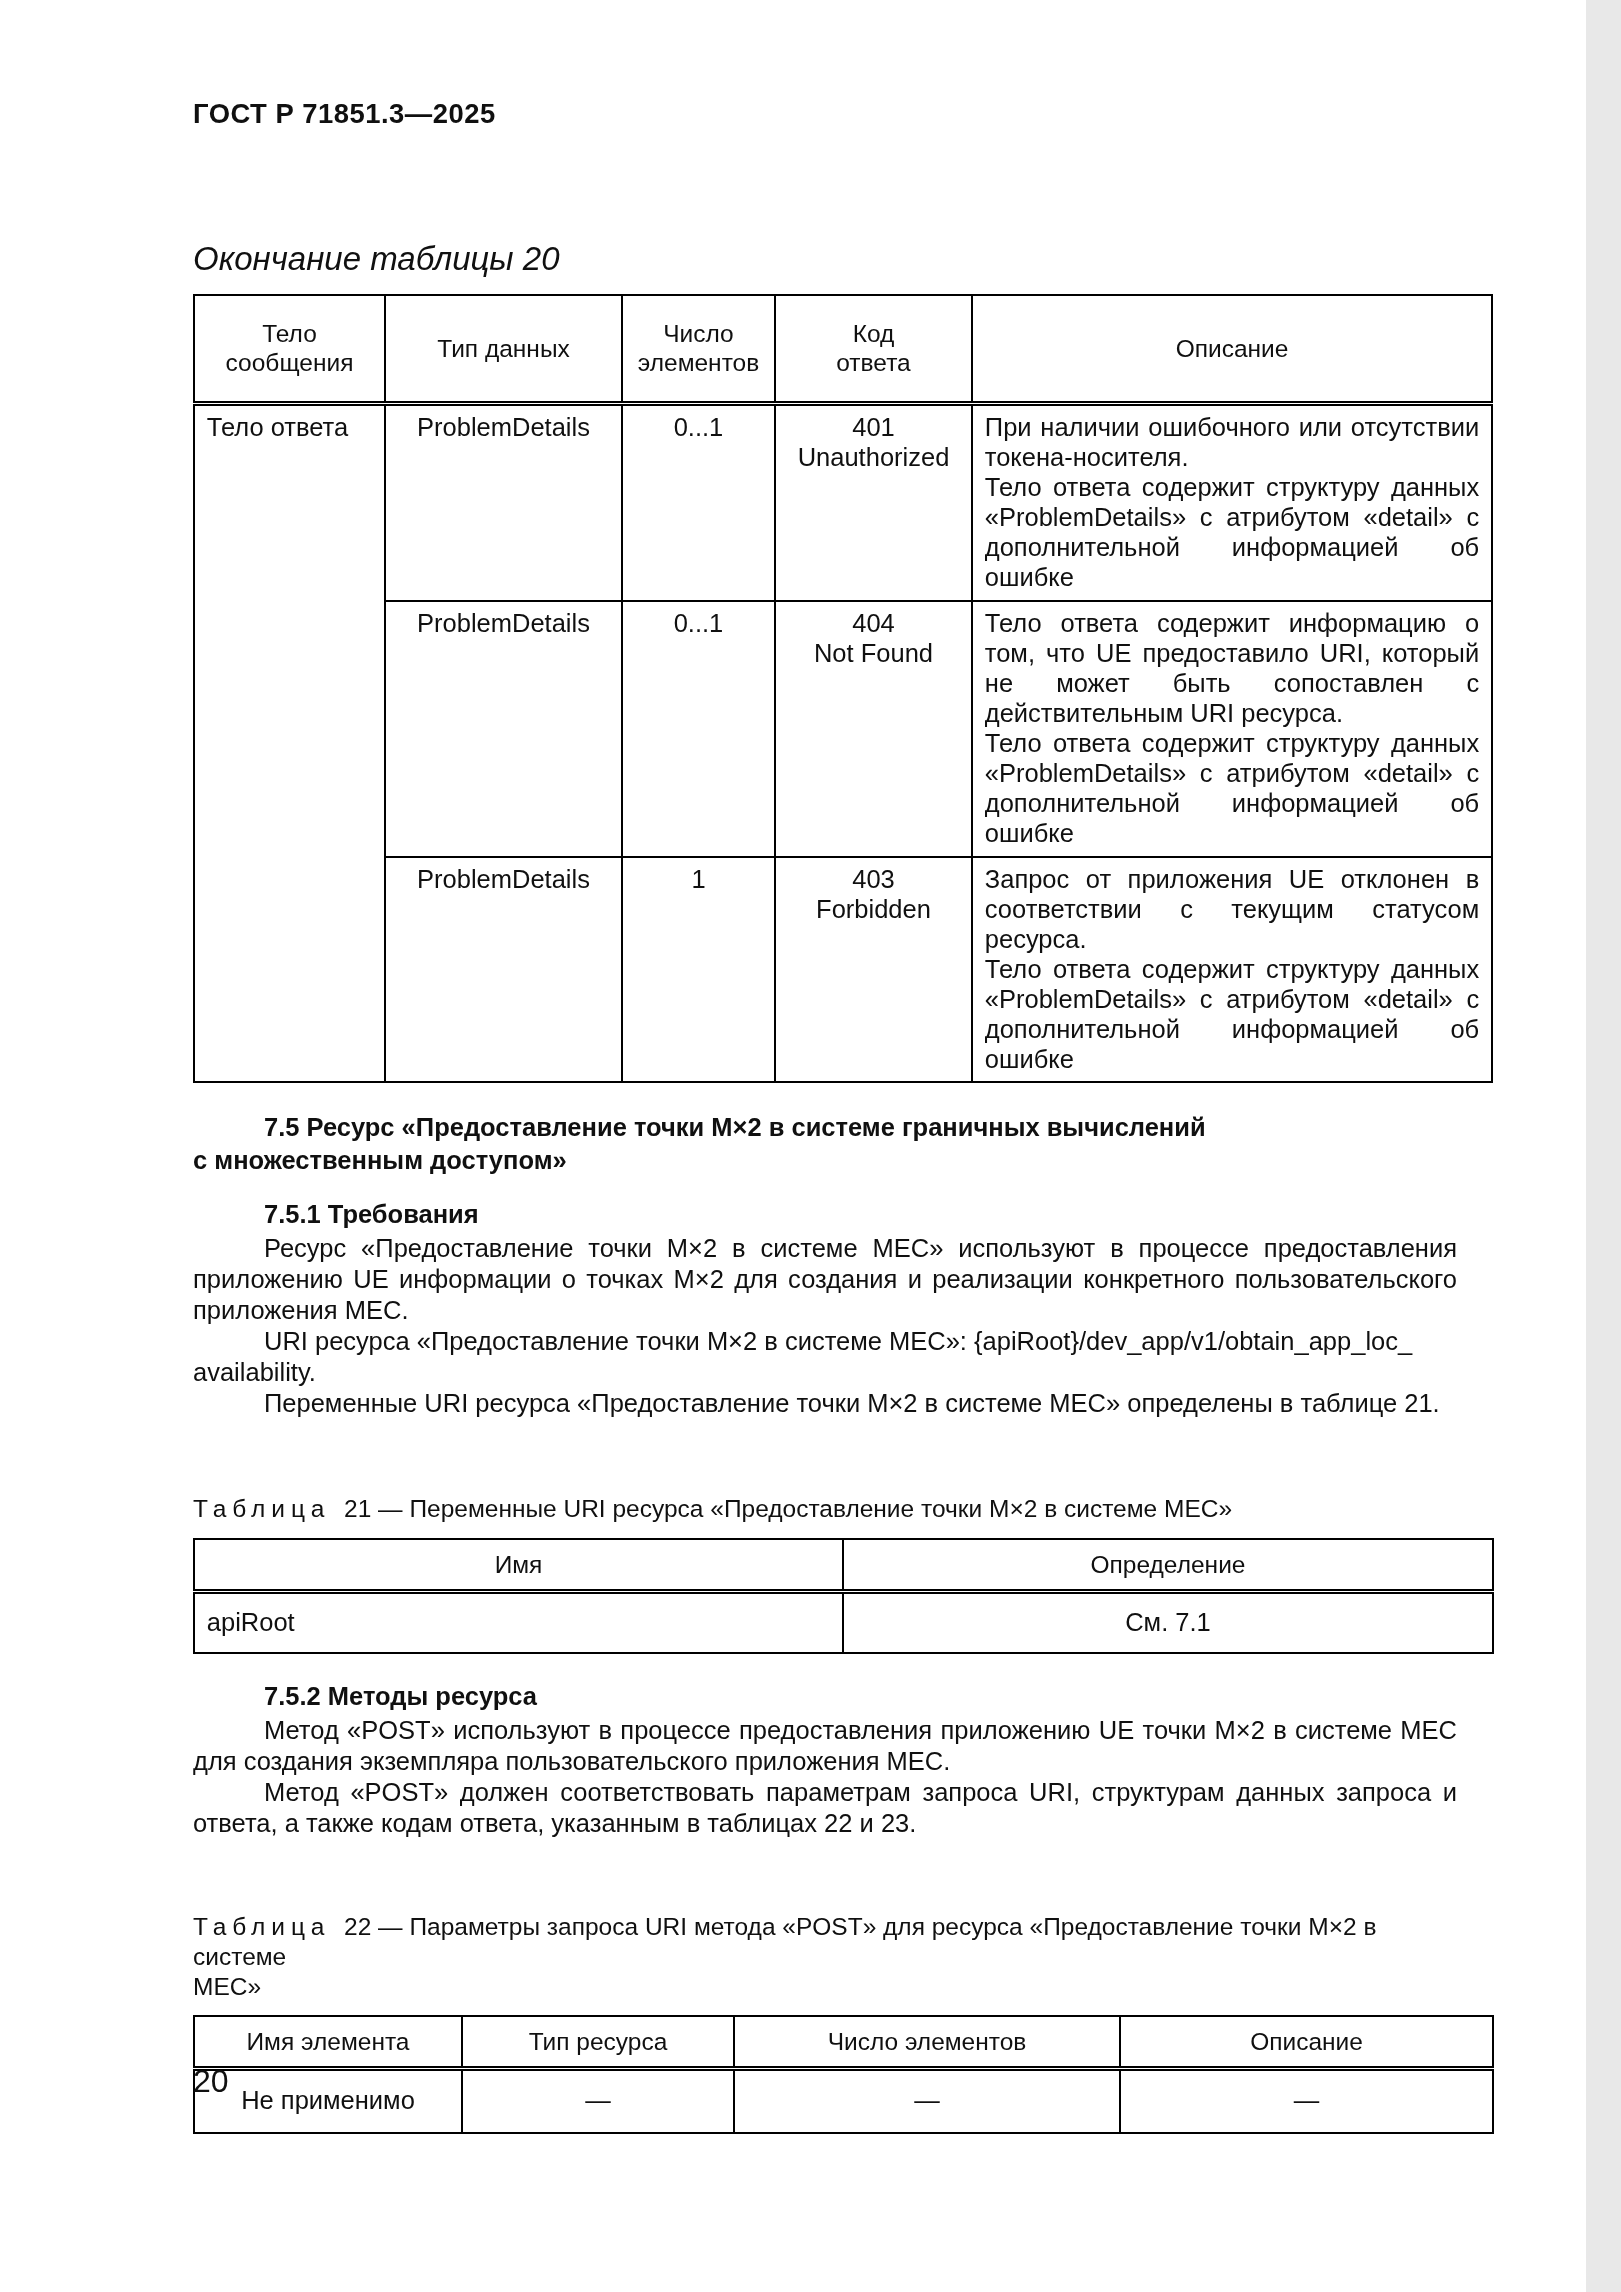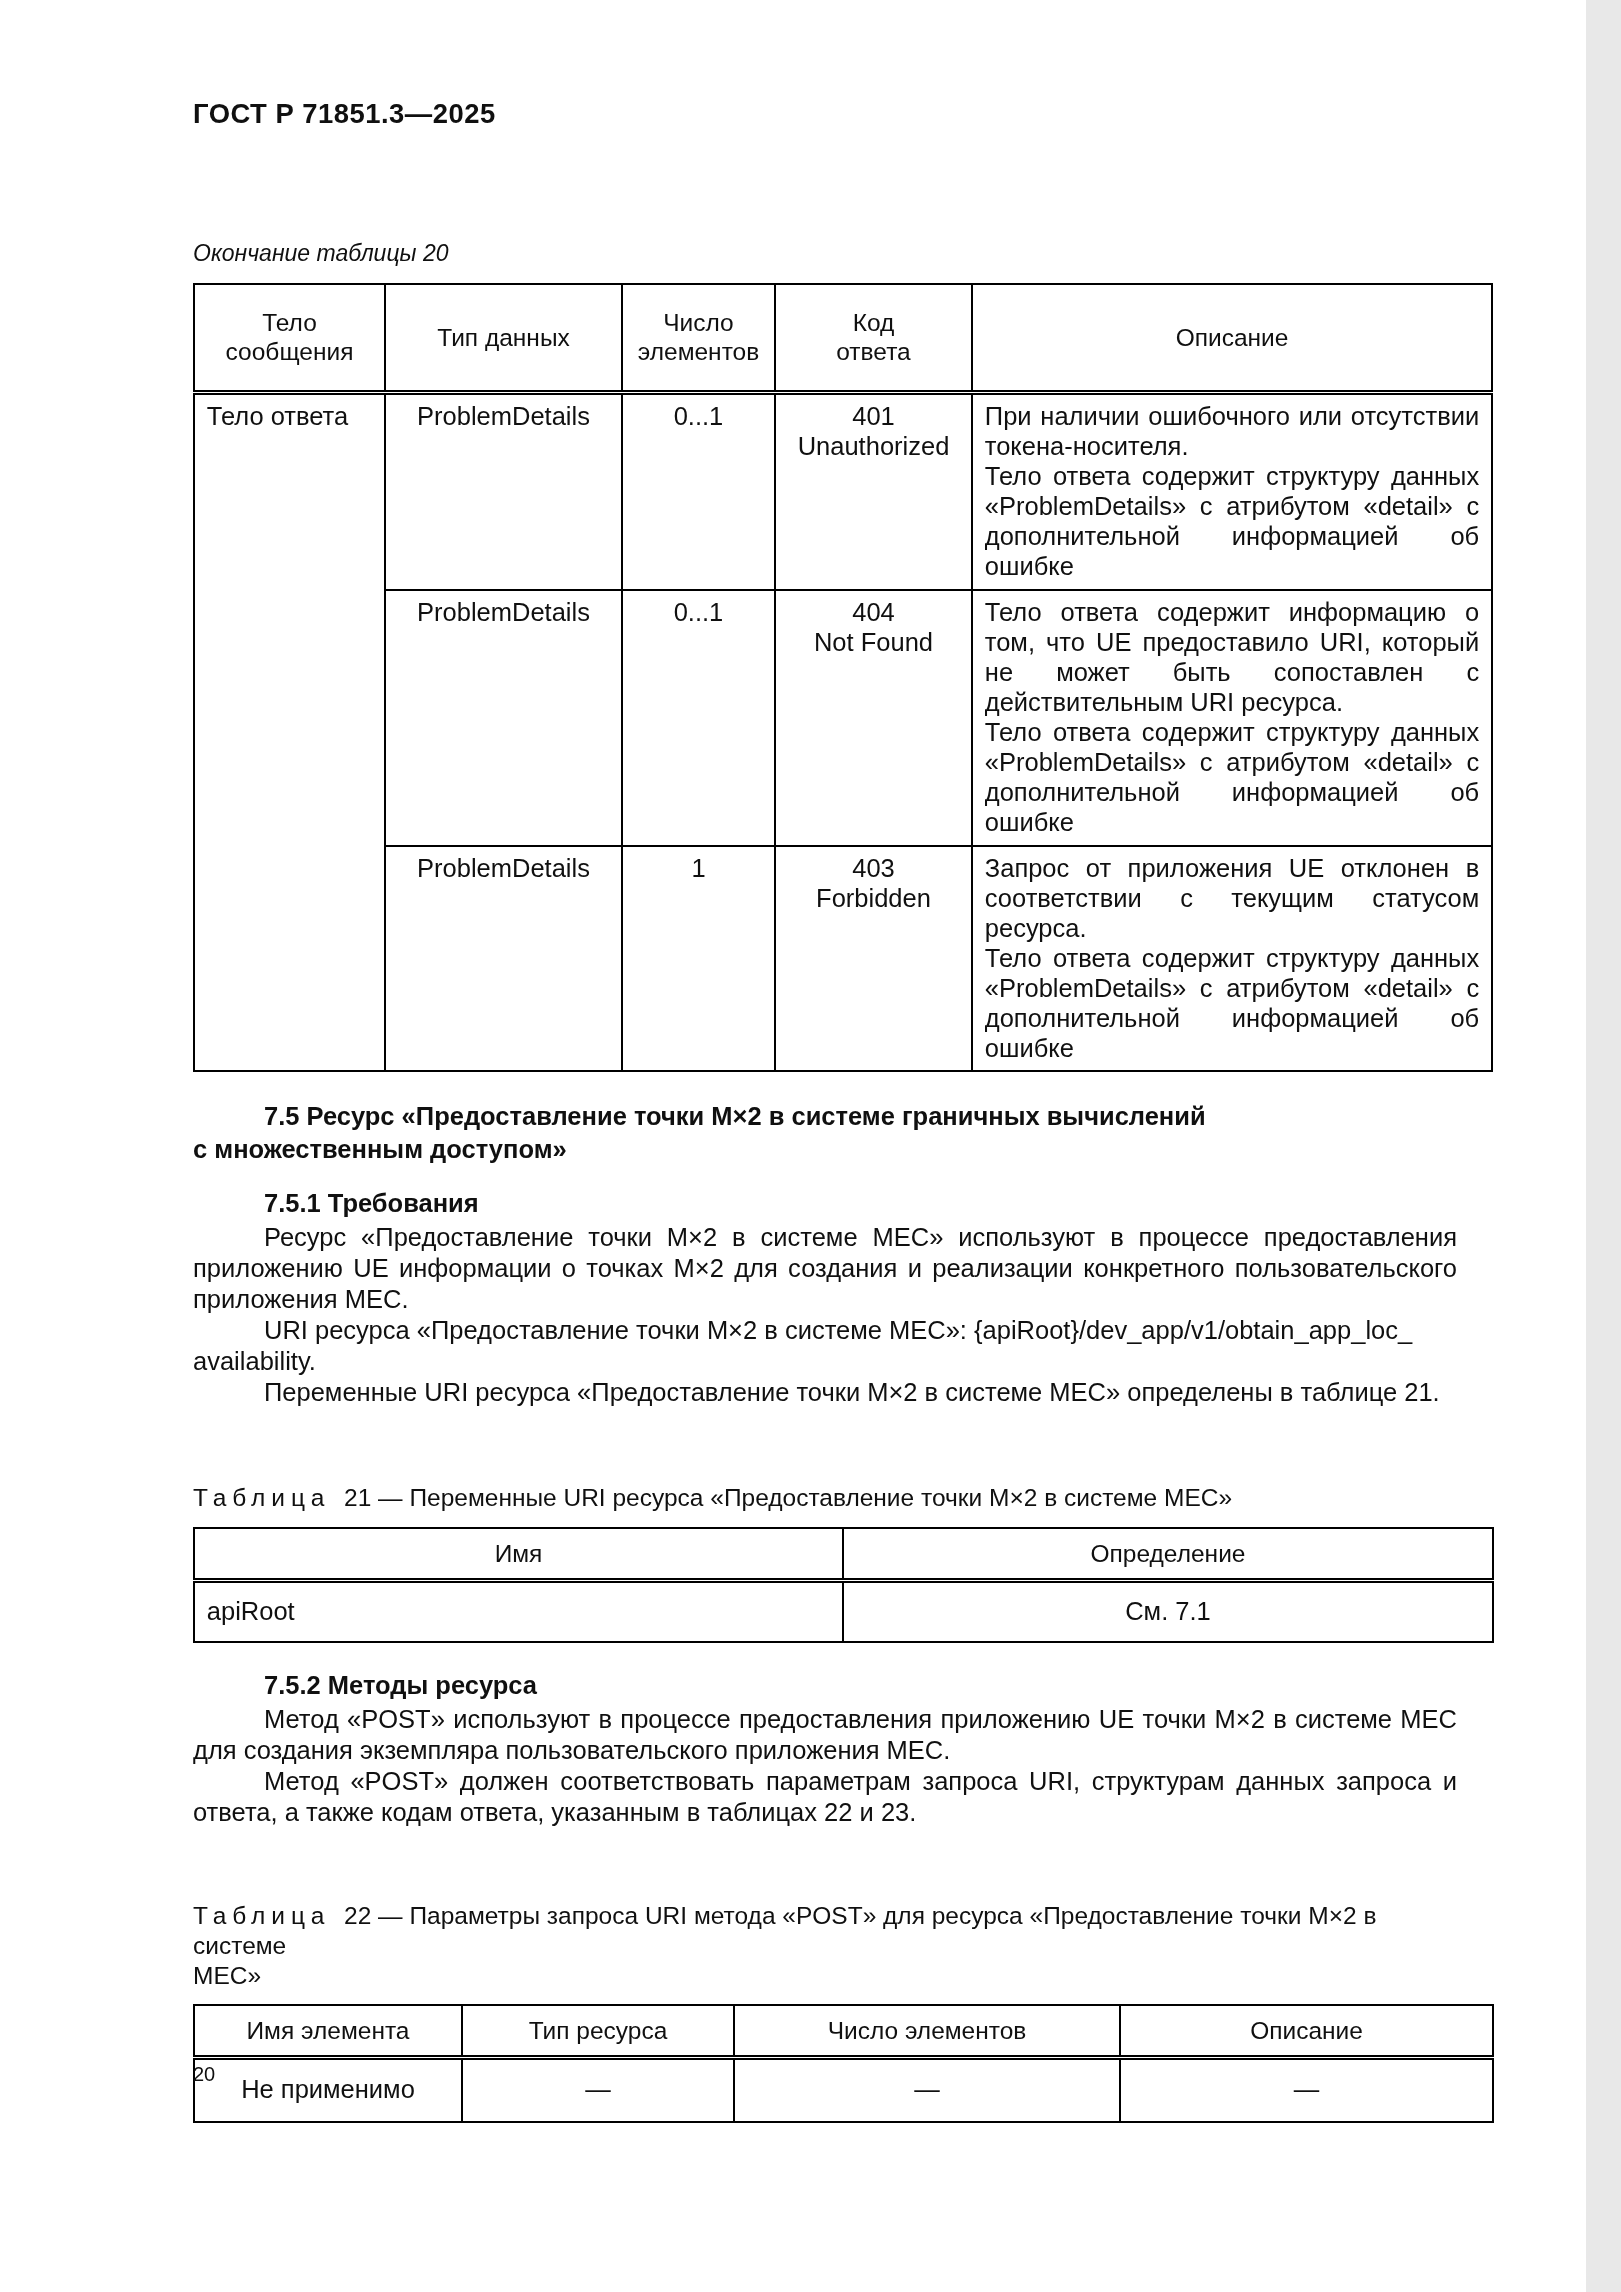--- a/index.html
+++ b/index.html
@@ -11,21 +11,21 @@
     padding:98px 129px 0 193px;
     font-family:"Liberation Sans",sans-serif;
     color:#101010;
     overflow:hidden;
   }
   .doc-number{
     font-size:27.4px;font-weight:bold;letter-spacing:0.5px;
   }
   .cont-caption{
     margin-top:110px;
-    font-size:23px;font-style:italic;
+    font-size:33px;font-style:italic;
   }
   
   table.gost{
     border-collapse:collapse;
     table-layout:fixed;
     width:1299px;
     border:2.9px solid #000;
     font-size:25.5px;
   }
   table.gost th{
@@ -71,21 +71,21 @@
   .tcaption{
     font-size:24.5px;line-height:30px;
     margin-top:43px;margin-bottom:13.7px;
     white-space:pre-line;
   }
   .tcaption .ls{letter-spacing:5.9px;}
   .tcaption .cap-text{margin-left:13.7px;}
   .t21cap{margin-top:45px;}
   .pageno{
     position:absolute;left:193px;top:2063px;
-    font-size:20px;
+    font-size:32px;
   }
 </style>
 </head>
 <body>
 
 <div class="page">
 
   <div class="doc-number">ГОСТ Р 71851.3—2025</div>
 
   <div class="cont-caption">Окончание таблицы 20</div>

